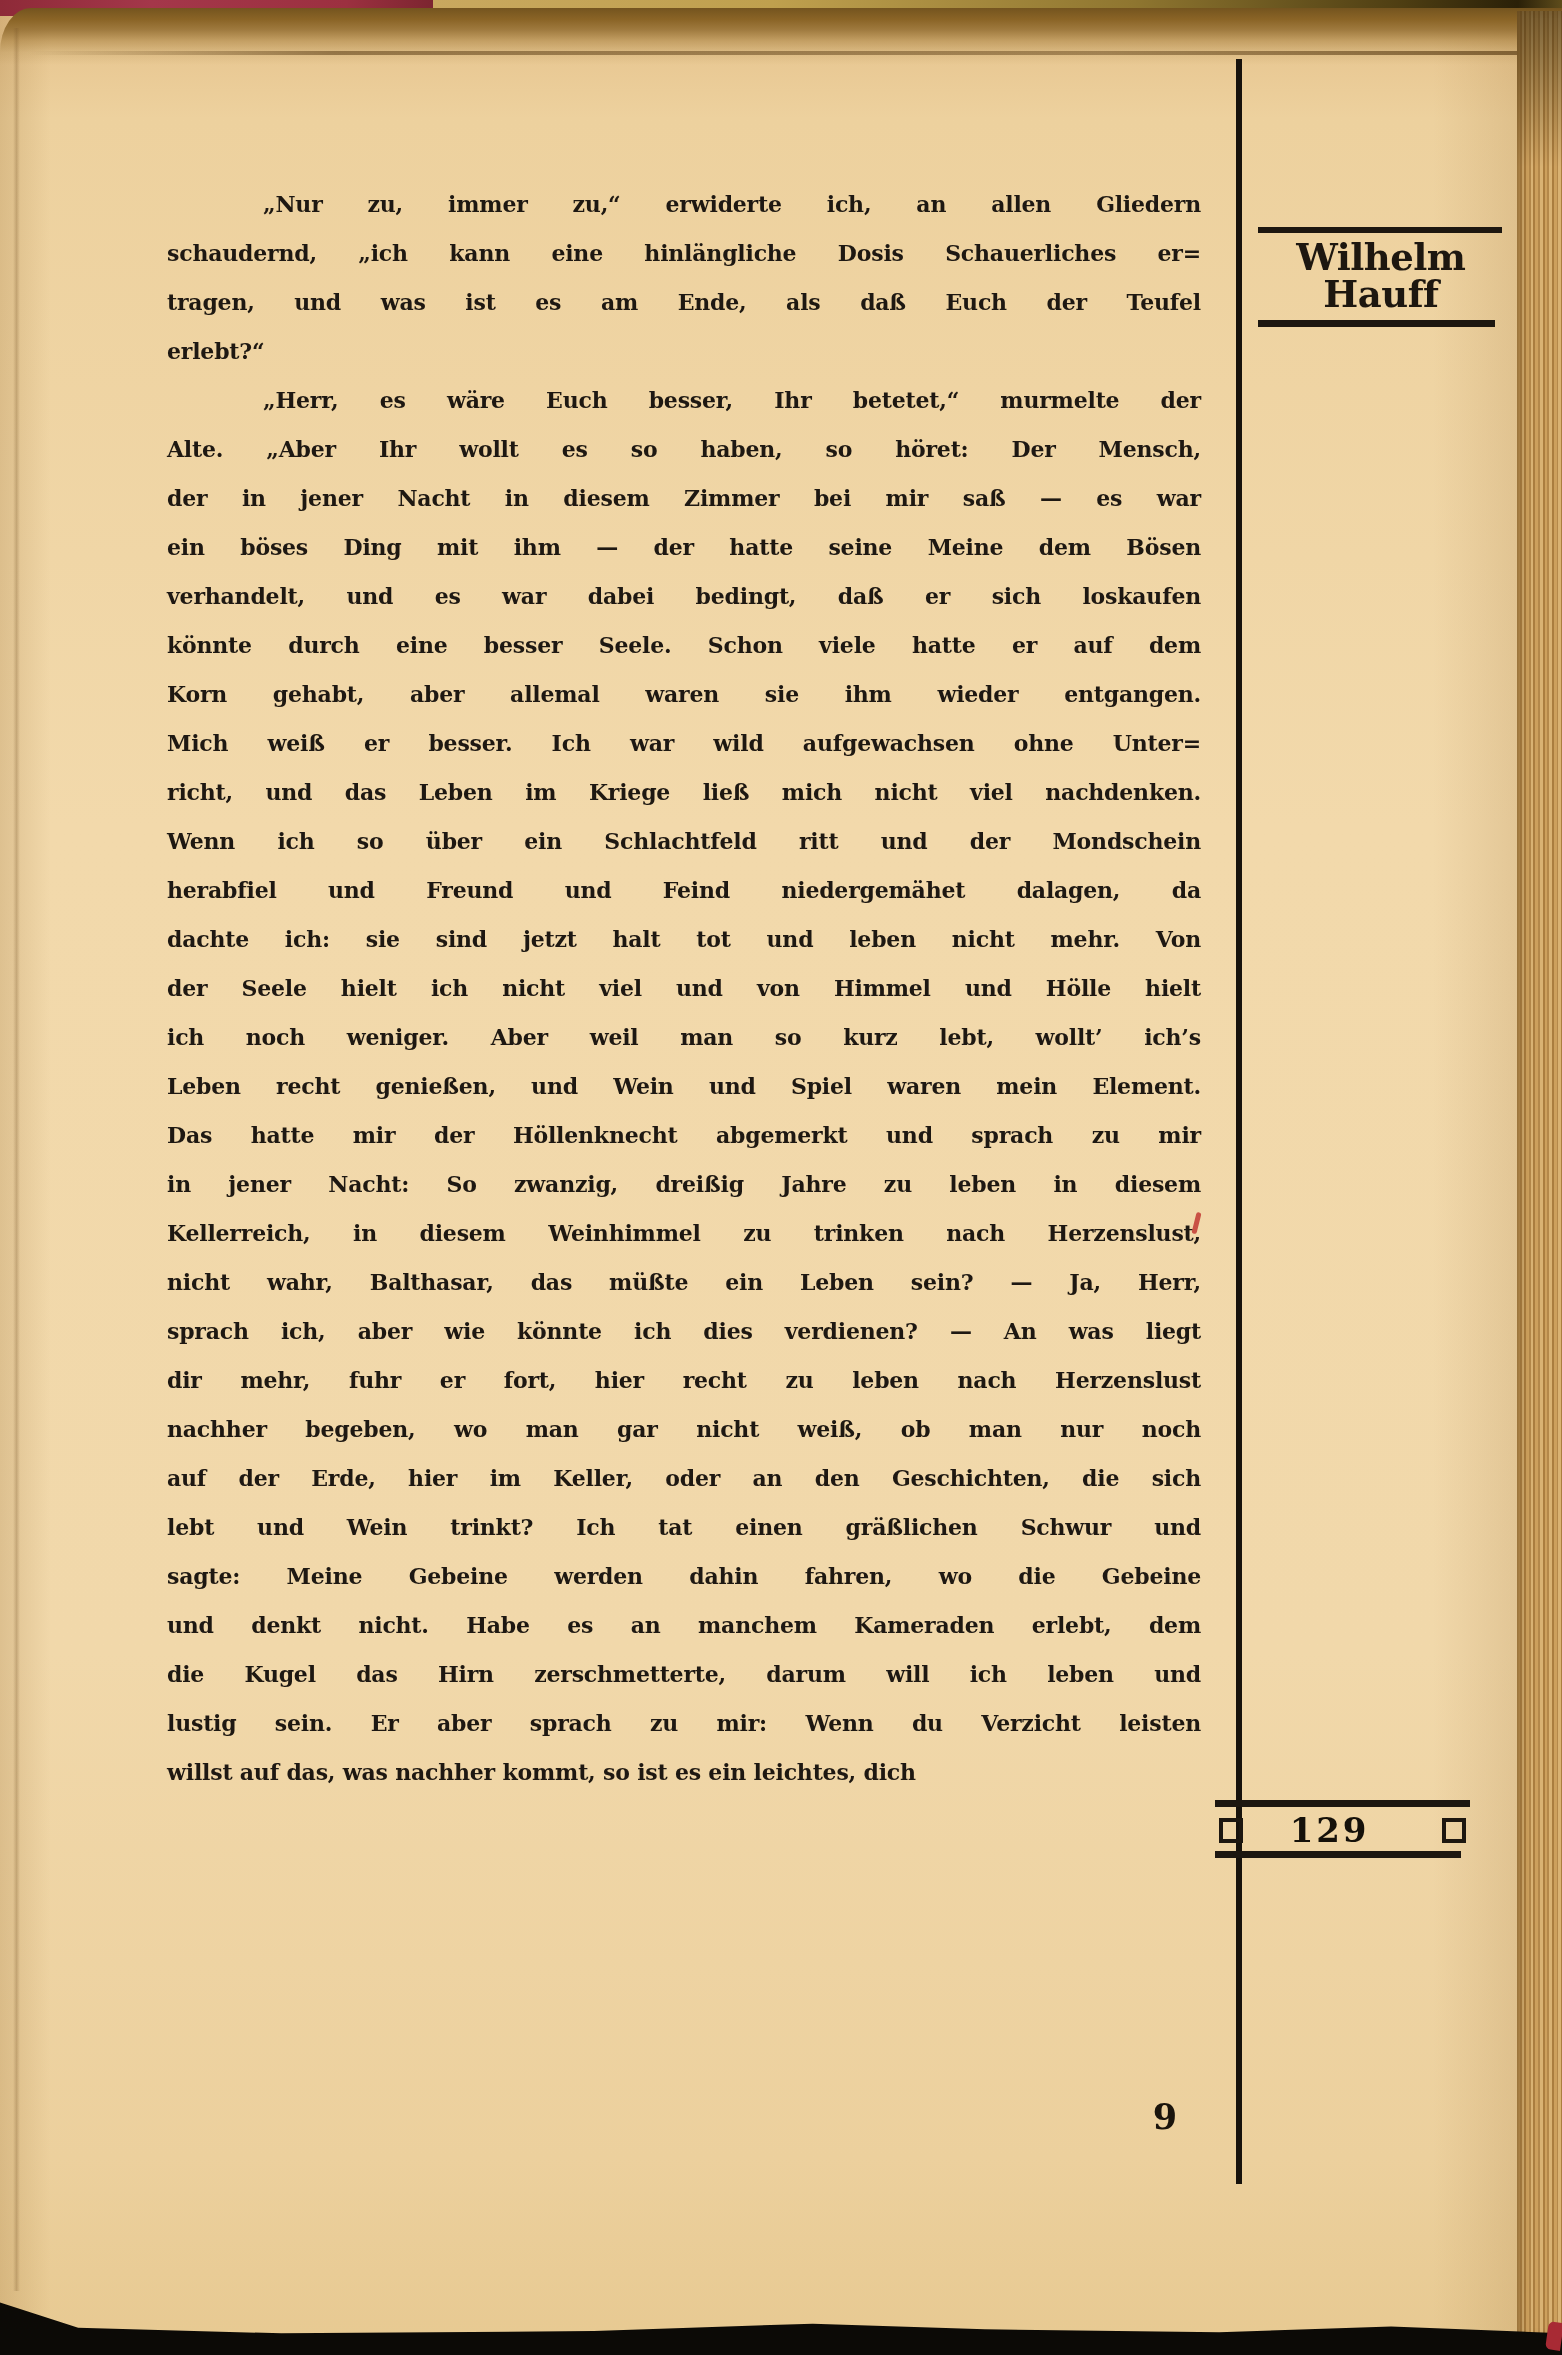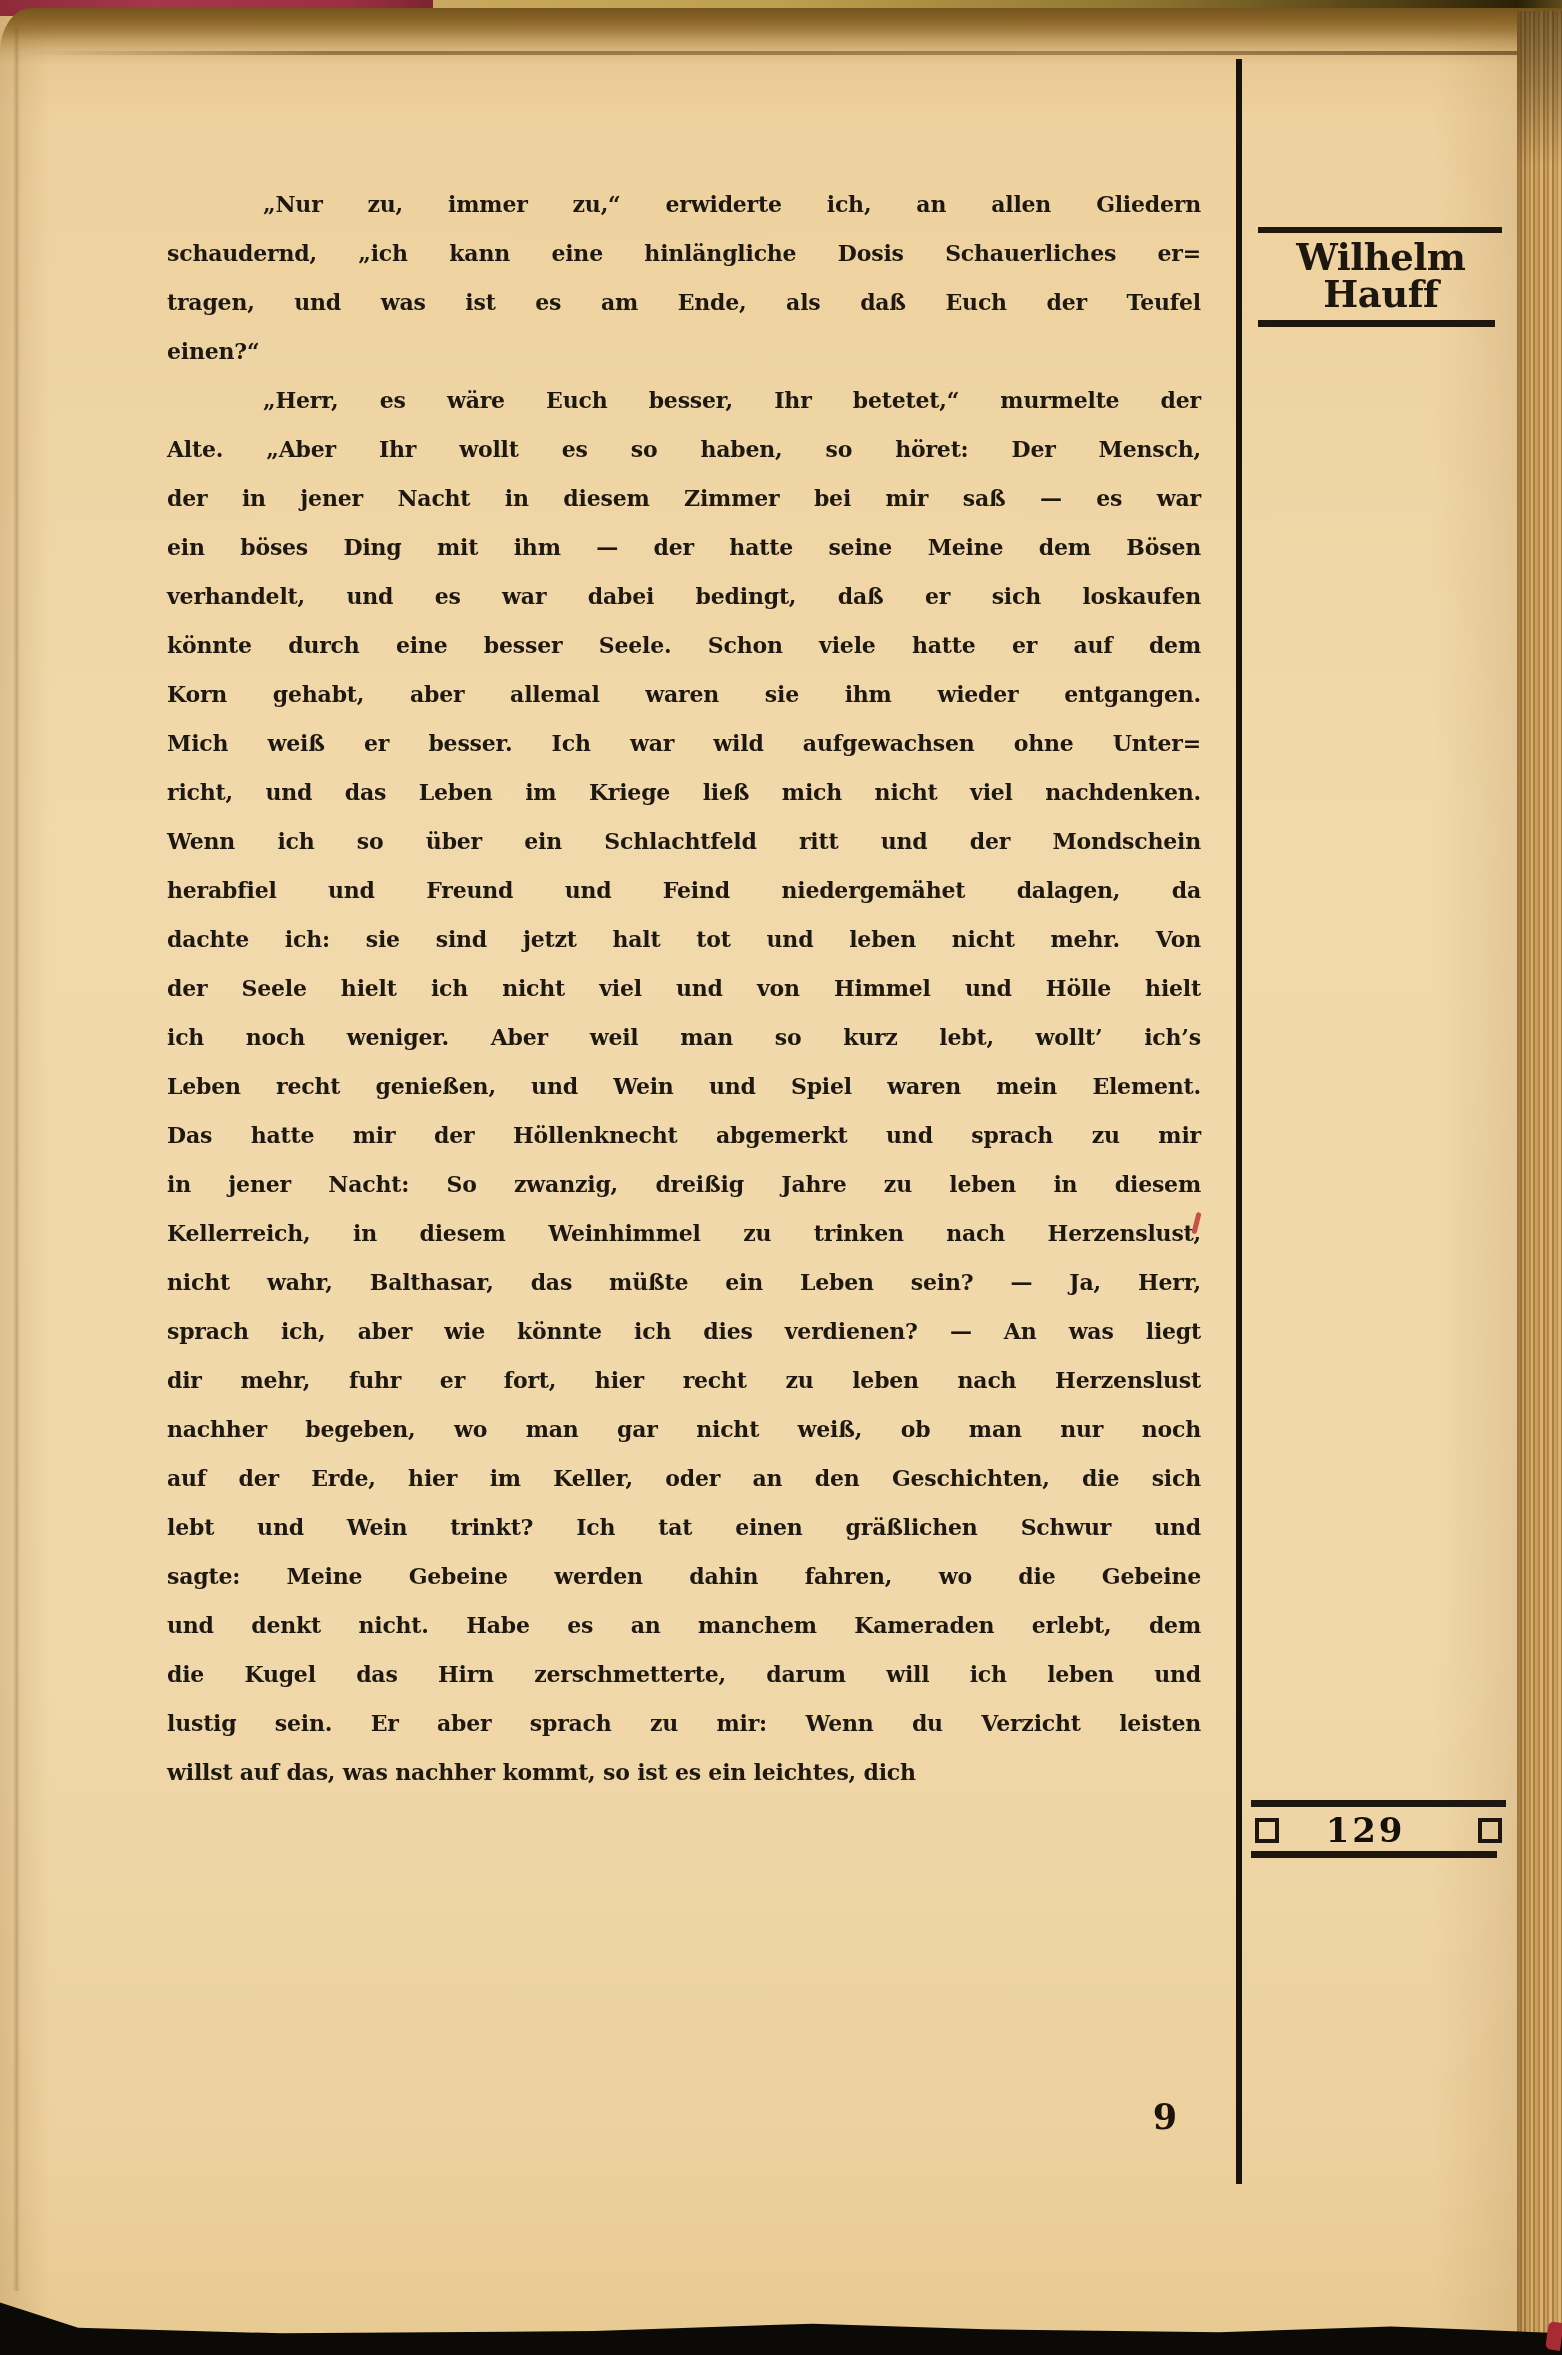--- a/index.html
+++ b/index.html
@@ -46,21 +46,21 @@
   .column-rule{position:absolute;left:1236px;top:59px;width:6.4px;height:2125px;background:#17120c;}
 
   
   .margin-header{position:absolute;left:1258px;top:191px;width:244px;margin-top:36px;}
   .margin-header .rule{height:6.4px;background:#1d1710;}
   .margin-header .rule.bottom{width:237px;}
   .margin-header .author{padding:5.5px 0 7.3px 1.8px;text-align:center;
     font-size:37px;font-weight:bold;letter-spacing:-0.5px;color:#1d1710;line-height:1;}
 
   
-  .folio-box{position:absolute;left:1251px;top:1800px;width:255px;}
+  .folio-box{position:absolute;left:1215px;top:1800px;width:255px;}
   .folio-box .rule{height:7.3px;background:#1d1710;}
   .folio-box .rule.bottom{width:246px;height:6.4px;margin-top:3.7px;}
   .folio-row{display:flex;align-items:center;justify-content:space-between;padding:5.5px 3.7px 0 3.7px;height:35px;}
   .folio-square{width:16.5px;height:16.5px;border:4.6px solid #1d1710;background:transparent;}
   .folio-number{font-size:34px;font-weight:bold;letter-spacing:2.8px;color:#15110a;line-height:1;
     transform:translateX(-13px);}
 
   
   .signature-mark{position:absolute;left:1144px;top:2096px;width:42px;text-align:center;
     font-size:35px;font-weight:bold;color:#1a140c;}
@@ -95,21 +95,21 @@
   <div class="margin-header">
     <div class="rule top"></div>
     <div class="author">Wilhelm Hauff</div>
     <div class="rule bottom"></div>
   </div>
 
   <div class="text-block">
       <div class="text-line indent">„Nur zu, immer zu,“ erwiderte ich, an allen Gliedern</div>
       <div class="text-line">schaudernd, „ich kann eine hinlängliche Dosis Schauerliches er=</div>
       <div class="text-line">tragen, und was ist es am Ende, als daß Euch der Teufel</div>
-      <div class="text-line para-end">einen?“</div>
+      <div class="text-line para-end">erlebt?“</div>
       <div class="text-line indent">„Herr, es wäre Euch besser, Ihr betetet,“ murmelte der</div>
       <div class="text-line">Alte. „Aber Ihr wollt es so haben, so höret: Der Mensch,</div>
       <div class="text-line">der in jener Nacht in diesem Zimmer bei mir saß — es war</div>
       <div class="text-line">ein böses Ding mit ihm — der hatte seine Meine dem Bösen</div>
       <div class="text-line">verhandelt, und es war dabei bedingt, daß er sich loskaufen</div>
       <div class="text-line">könnte durch eine besser Seele.  Schon viele hatte er auf dem</div>
       <div class="text-line">Korn gehabt, aber allemal waren sie ihm wieder entgangen.</div>
       <div class="text-line">Mich weiß er besser.  Ich war wild aufgewachsen ohne Unter=</div>
       <div class="text-line">richt, und das Leben im Kriege ließ mich nicht viel nachdenken.</div>
       <div class="text-line">Wenn ich so über ein Schlachtfeld ritt und der Mondschein</div>

